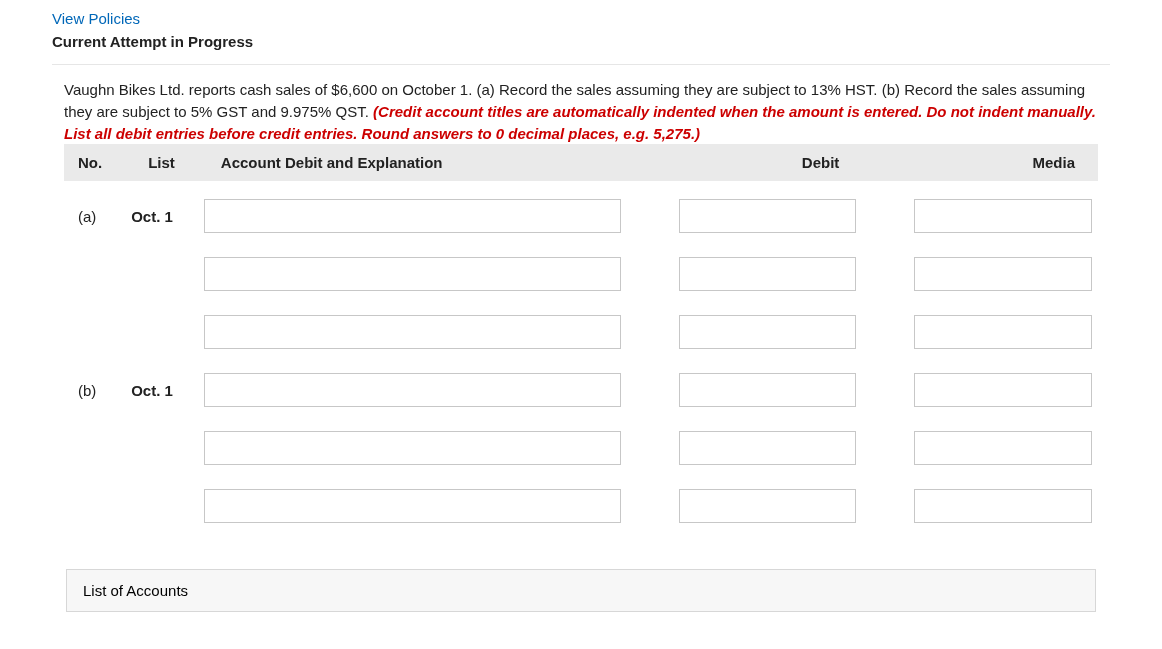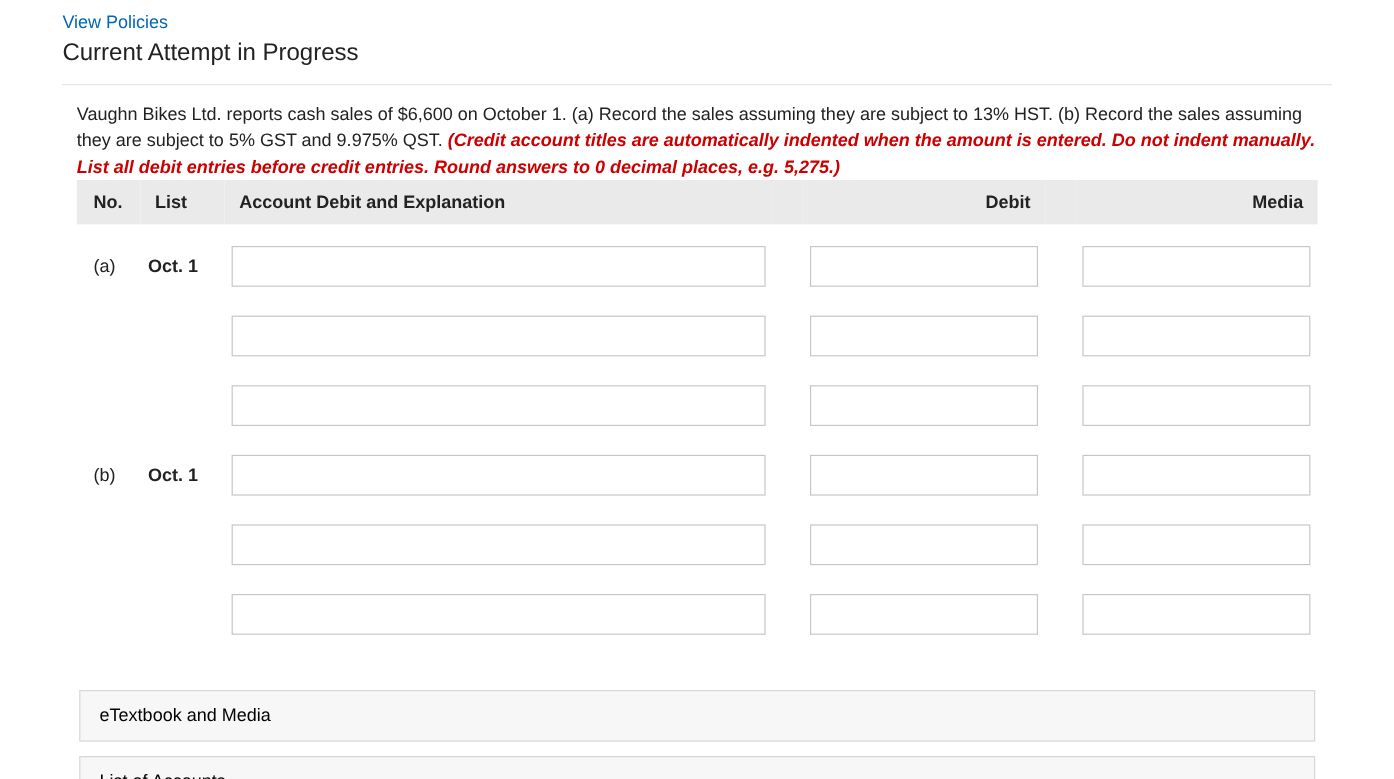--- a/index.html
+++ b/index.html
@@ -15,22 +15,22 @@
     padding: 10px 52px 20px 52px;
   }
   .link {
     color: #0067b8;
     font-size: 15px;
     cursor: pointer;
     display: inline-block;
     margin-bottom: 6px;
   }
   .status {
-    font-weight: 400;
-    font-size: 20px;
+    font-weight: 700;
+    font-size: 15px;
     margin-bottom: 14px;
   }
   .divider {
     border: none;
     border-top: 1px solid #e6e6e6;
     margin: 0 0 14px 0;
   }
   .content { padding: 0 12px; }
   .question {
     font-size: 15px;
@@ -45,21 +45,21 @@
     width: 100%;
     border-collapse: collapse;
   }
   table.journal thead tr {
     background: #eaeaea;
   }
   table.journal th {
     text-align: left;
     font-weight: 700;
     font-size: 15px;
-    padding: 10px 12px;
+    padding: 10px 23px;
   }
   table.journal th.col-debit,
   table.journal th.col-credit { text-align: right; }
   table.journal td {
     padding: 6px 6px;
     vertical-align: middle;
     font-size: 15px;
   }
   .col-no    { width: 48px;  padding-left:14px !important; }
   .col-date  { width: 66px; font-weight: bold; }
@@ -199,18 +199,17 @@
           <td class="col-credit"><input class="inp" type="text" value="" style=""></td>
         </tr>
 
         <tr class="big-spacer">
             <td colspan="7"></td>
           </tr>
       </tbody>
     </table>
 
     <div class="panels">
-      <button class="acc-btn">eTextbook and Media</button>
       <button class="acc-btn">List of Accounts</button>
     </div>
 
   </div>
 </div>
 
 </body></html>

